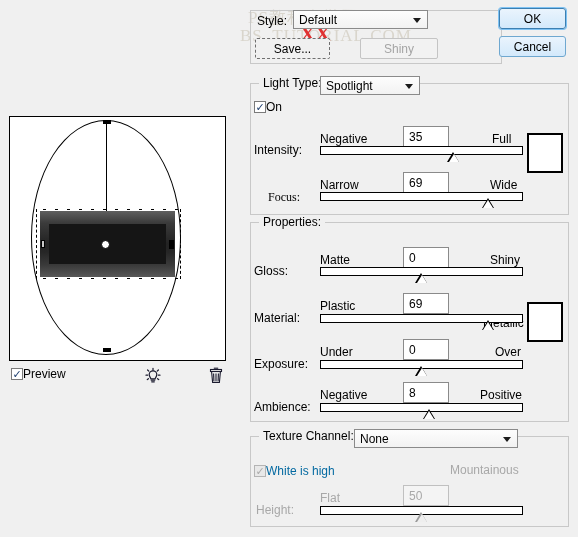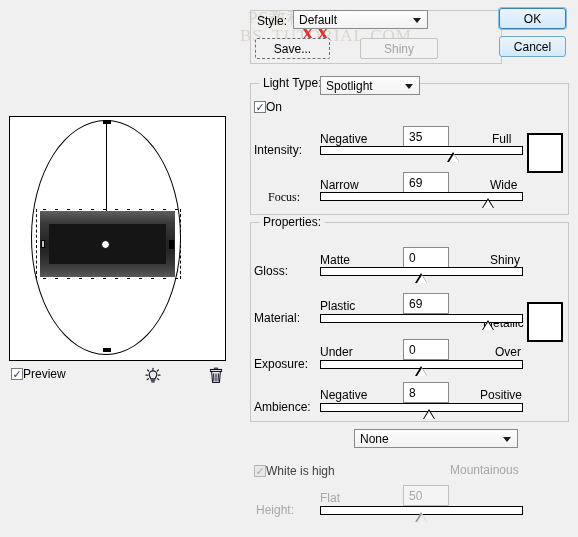--- a/index.html
+++ b/index.html
@@ -377,29 +377,32 @@
     <span>8</span>
   </div>
   <div class="slider" style="left:80px;top:403px;width:203px;">
     <div class="track"></div>
     <div class="thumb-wrap" style="left: 102.6px;">
       <div class="tri-out"></div>
         <div class="tri-in"></div>
     </div>
   </div>
 
+  <div class="groupbox" style="left:10px;top:436px;width:317px;height:89px;">
+    <span class="gb-title">Texture Channel:</span>
+  </div>
 
   <div class="combo" style="left:114px;top:429px;width:164px;">
     <span>None</span>
     <span class="arrow"></span>
   </div>
 
   <div class="pv-check" style="position:absolute;left:14px;top:464px;">
     <span class="chk on dis"></span>
-    <span class="pv-label dim" style="color:#404040;">White is high</span>
+    <span class="pv-label dim" style="color:#0369a1;">White is high</span>
   </div>
 
   <div class="lbl dim" style="left:16px;top:503px;">Height:</div>
   <div class="lbl dim" style="left:80px;top:491px;">Flat</div>
   <div class="lbl dim" style="left:210px;top:463px;">Mountainous</div>
   <div class="numfield dis" style="left:163px;top:485px;">
     <span>50</span>
   </div>
   <div class="slider" style="left:80px;top:506px;width:203px;">
     <div class="track"></div>

